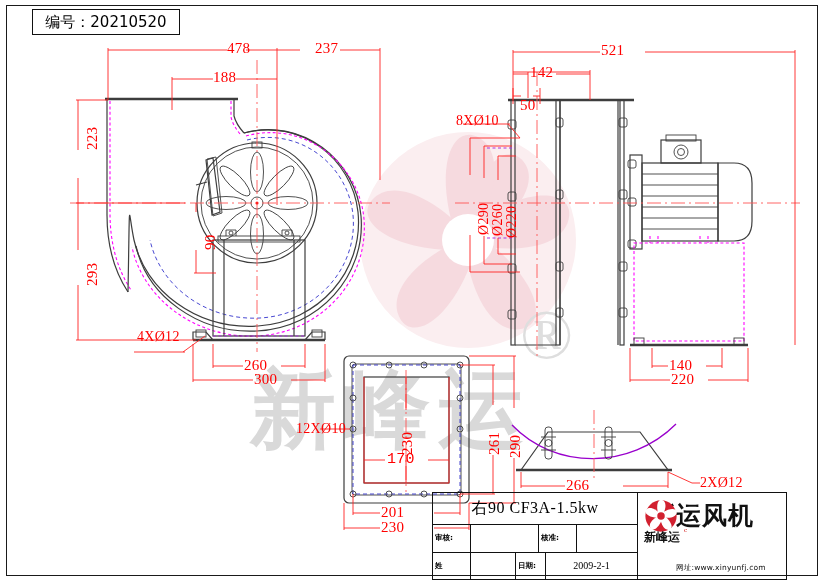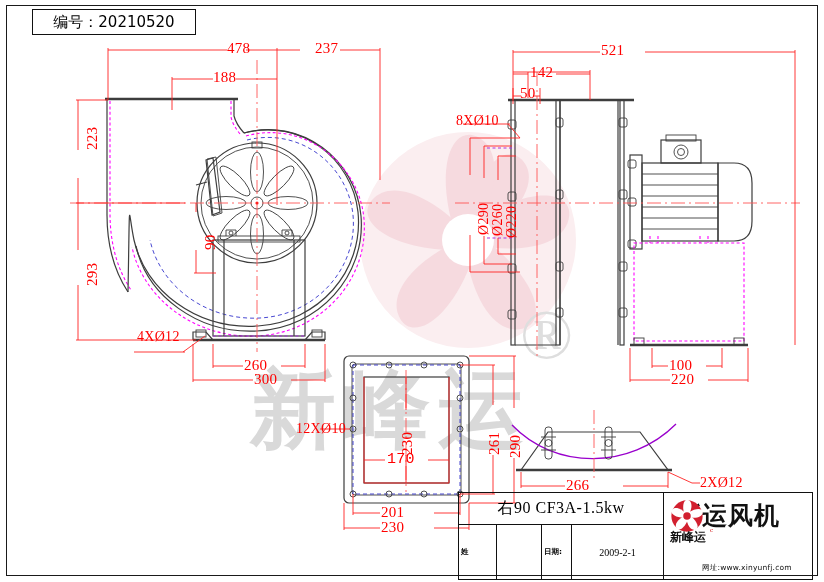--- a/index.html
+++ b/index.html
@@ -3,24 +3,24 @@
 <meta charset="utf-8">
 <style>
   html,body{margin:0;padding:0;background:#fff;}
   body{font-family:"Liberation Serif",serif;}
   #sheet{position:relative;width:824px;height:582px;background:#fff;overflow:hidden;}
   #frame{position:absolute;left:6px;top:5px;width:812px;height:571px;border:1.6px solid #1a1a1a;box-sizing:border-box;}
   .dim{position:absolute;color:#ff0000;font-family:"Liberation Serif",serif;font-size:15px;line-height:1;white-space:nowrap;letter-spacing:.3px;}
   .dim.v{transform-origin:left top;}
   .cn{font-family:"DejaVu Sans",sans-serif;}
   
-  #numbox{position:absolute;left:32px;top:9px;width:164px;height:26px;border:1.4px solid #111;box-sizing:border-box;
+  #numbox{position:absolute;left:32px;top:9px;width:148px;height:26px;border:1.4px solid #111;box-sizing:border-box;
           display:flex;align-items:center;justify-content:center;font-size:15px;color:#000;}
   
-  #tblock{position:absolute;left:458px;top:492px;width:355px;height:88px;border:1.3px solid #111;box-sizing:border-box;display:flex;}
+  #tblock{position:absolute;left:432px;top:492px;width:355px;height:88px;border:1.3px solid #111;box-sizing:border-box;display:flex;}
   #tb-left{width:205px;border-right:1.3px solid #111;display:flex;flex-direction:column;box-sizing:border-box;}
   #tb-model{height:32px;border-bottom:1.2px solid #111;display:flex;align-items:center;justify-content:center;
             font-size:16px;letter-spacing:.5px;box-sizing:border-box;}
   .tb-row{flex:1;display:flex;border-bottom:1.1px solid #111;box-sizing:border-box;}
   .tb-row:last-child{border-bottom:none;}
   .tb-c{border-right:1.1px solid #111;box-sizing:border-box;display:flex;align-items:center;padding-left:2px;
         font-size:8px;color:#000;overflow:hidden;}
   .tb-c:last-child{border-right:none;}
   .tb-lbl{font-family:"DejaVu Sans",sans-serif;font-weight:bold;font-size:7.5px;}
   .tb-val{font-size:10px;justify-content:center;padding-left:0;font-family:"Liberation Serif",serif;}
@@ -377,26 +377,26 @@
   <div class="dim" style="left:301px;top:41px;margin-left:14px;">237</div>
   <div class="dim v" style="left:85px;top:150px;transform:rotate(-90deg);transform-origin:0 0;">223</div>
   <div class="dim v" style="left:85px;top:286px;transform:rotate(-90deg);transform-origin:0 0;">293</div>
   <div class="dim v" style="left:203px;top:250px;transform:rotate(-90deg);transform-origin:0 0;">90</div>
   <div class="dim" style="left:137px;top:330px;font-size:14px;">4XØ12</div>
   <div class="dim" style="left:244px;top:358px;">260</div>
   <div class="dim" style="left:254px;top:372px;">300</div>
 
   <div class="dim" style="left:601px;top:43px;">521</div>
   <div class="dim" style="left:530px;top:65px;">142</div>
-  <div class="dim" style="left:520px;top:86px;">50</div>
+  <div class="dim" style="left:520px;top:98px;">50</div>
   <div class="dim" style="left:456px;top:114px;font-size:14px;">8XØ10</div>
   <div class="dim v" style="left:477px;top:235px;transform:rotate(-90deg);transform-origin:0 0;font-size:14px;">Ø290</div>
   <div class="dim v" style="left:491px;top:236px;transform:rotate(-90deg);transform-origin:0 0;font-size:14px;">Ø260</div>
   <div class="dim v" style="left:505px;top:238px;transform:rotate(-90deg);transform-origin:0 0;font-size:14px;">Ø220</div>
-  <div class="dim" style="left:669px;top:358px;">100</div>
+  <div class="dim" style="left:669px;top:358px;">140</div>
   <div class="dim" style="left:671px;top:372px;">220</div>
 
   <div class="dim" style="left:296px;top:422px;font-size:14px;">12XØ10</div>
   <div class="dim v" style="left:400px;top:455px;transform:rotate(-90deg);transform-origin:0 0;">230</div>
   <div class="dim" style="left:387px;top:452px;font-family:Liberation Mono, monospace;">170</div>
   <div class="dim v" style="left:487px;top:455px;transform:rotate(-90deg);transform-origin:0 0;">261</div>
   <div class="dim v" style="left:508px;top:458px;transform:rotate(-90deg);transform-origin:0 0;">290</div>
   <div class="dim" style="left:381px;top:505px;">201</div>
   <div class="dim" style="left:381px;top:520px;">230</div>
 
@@ -405,20 +405,26 @@
 
   <div id="numbox">
     <span class="cn">编号：20210520</span>
   </div>
 
   <div id="tblock">
     <div id="tb-left">
       <div id="tb-model">右90  CF3A-1.5kw</div>
 
 
+      <div class="tb-row">
+        <div class="tb-c tb-lbl cn" style="width:38px">审核:</div>
+        <div class="tb-c tb-val" style="width:68px"></div>
+        <div class="tb-c tb-lbl cn" style="width:38px">核准:</div>
+        <div class="tb-c tb-val" style="flex:1"></div>
+      </div>
 
       <div class="tb-row">
         <div class="tb-c tb-lbl cn" style="width:38px">姓</div>
         <div class="tb-c tb-val" style="width:45px"></div>
         <div class="tb-c tb-lbl cn" style="width:30px">日期:</div>
         <div class="tb-c tb-val" style="flex:1">2009-2-1</div>
       </div>
     </div>
 
     <div id="tb-right">

